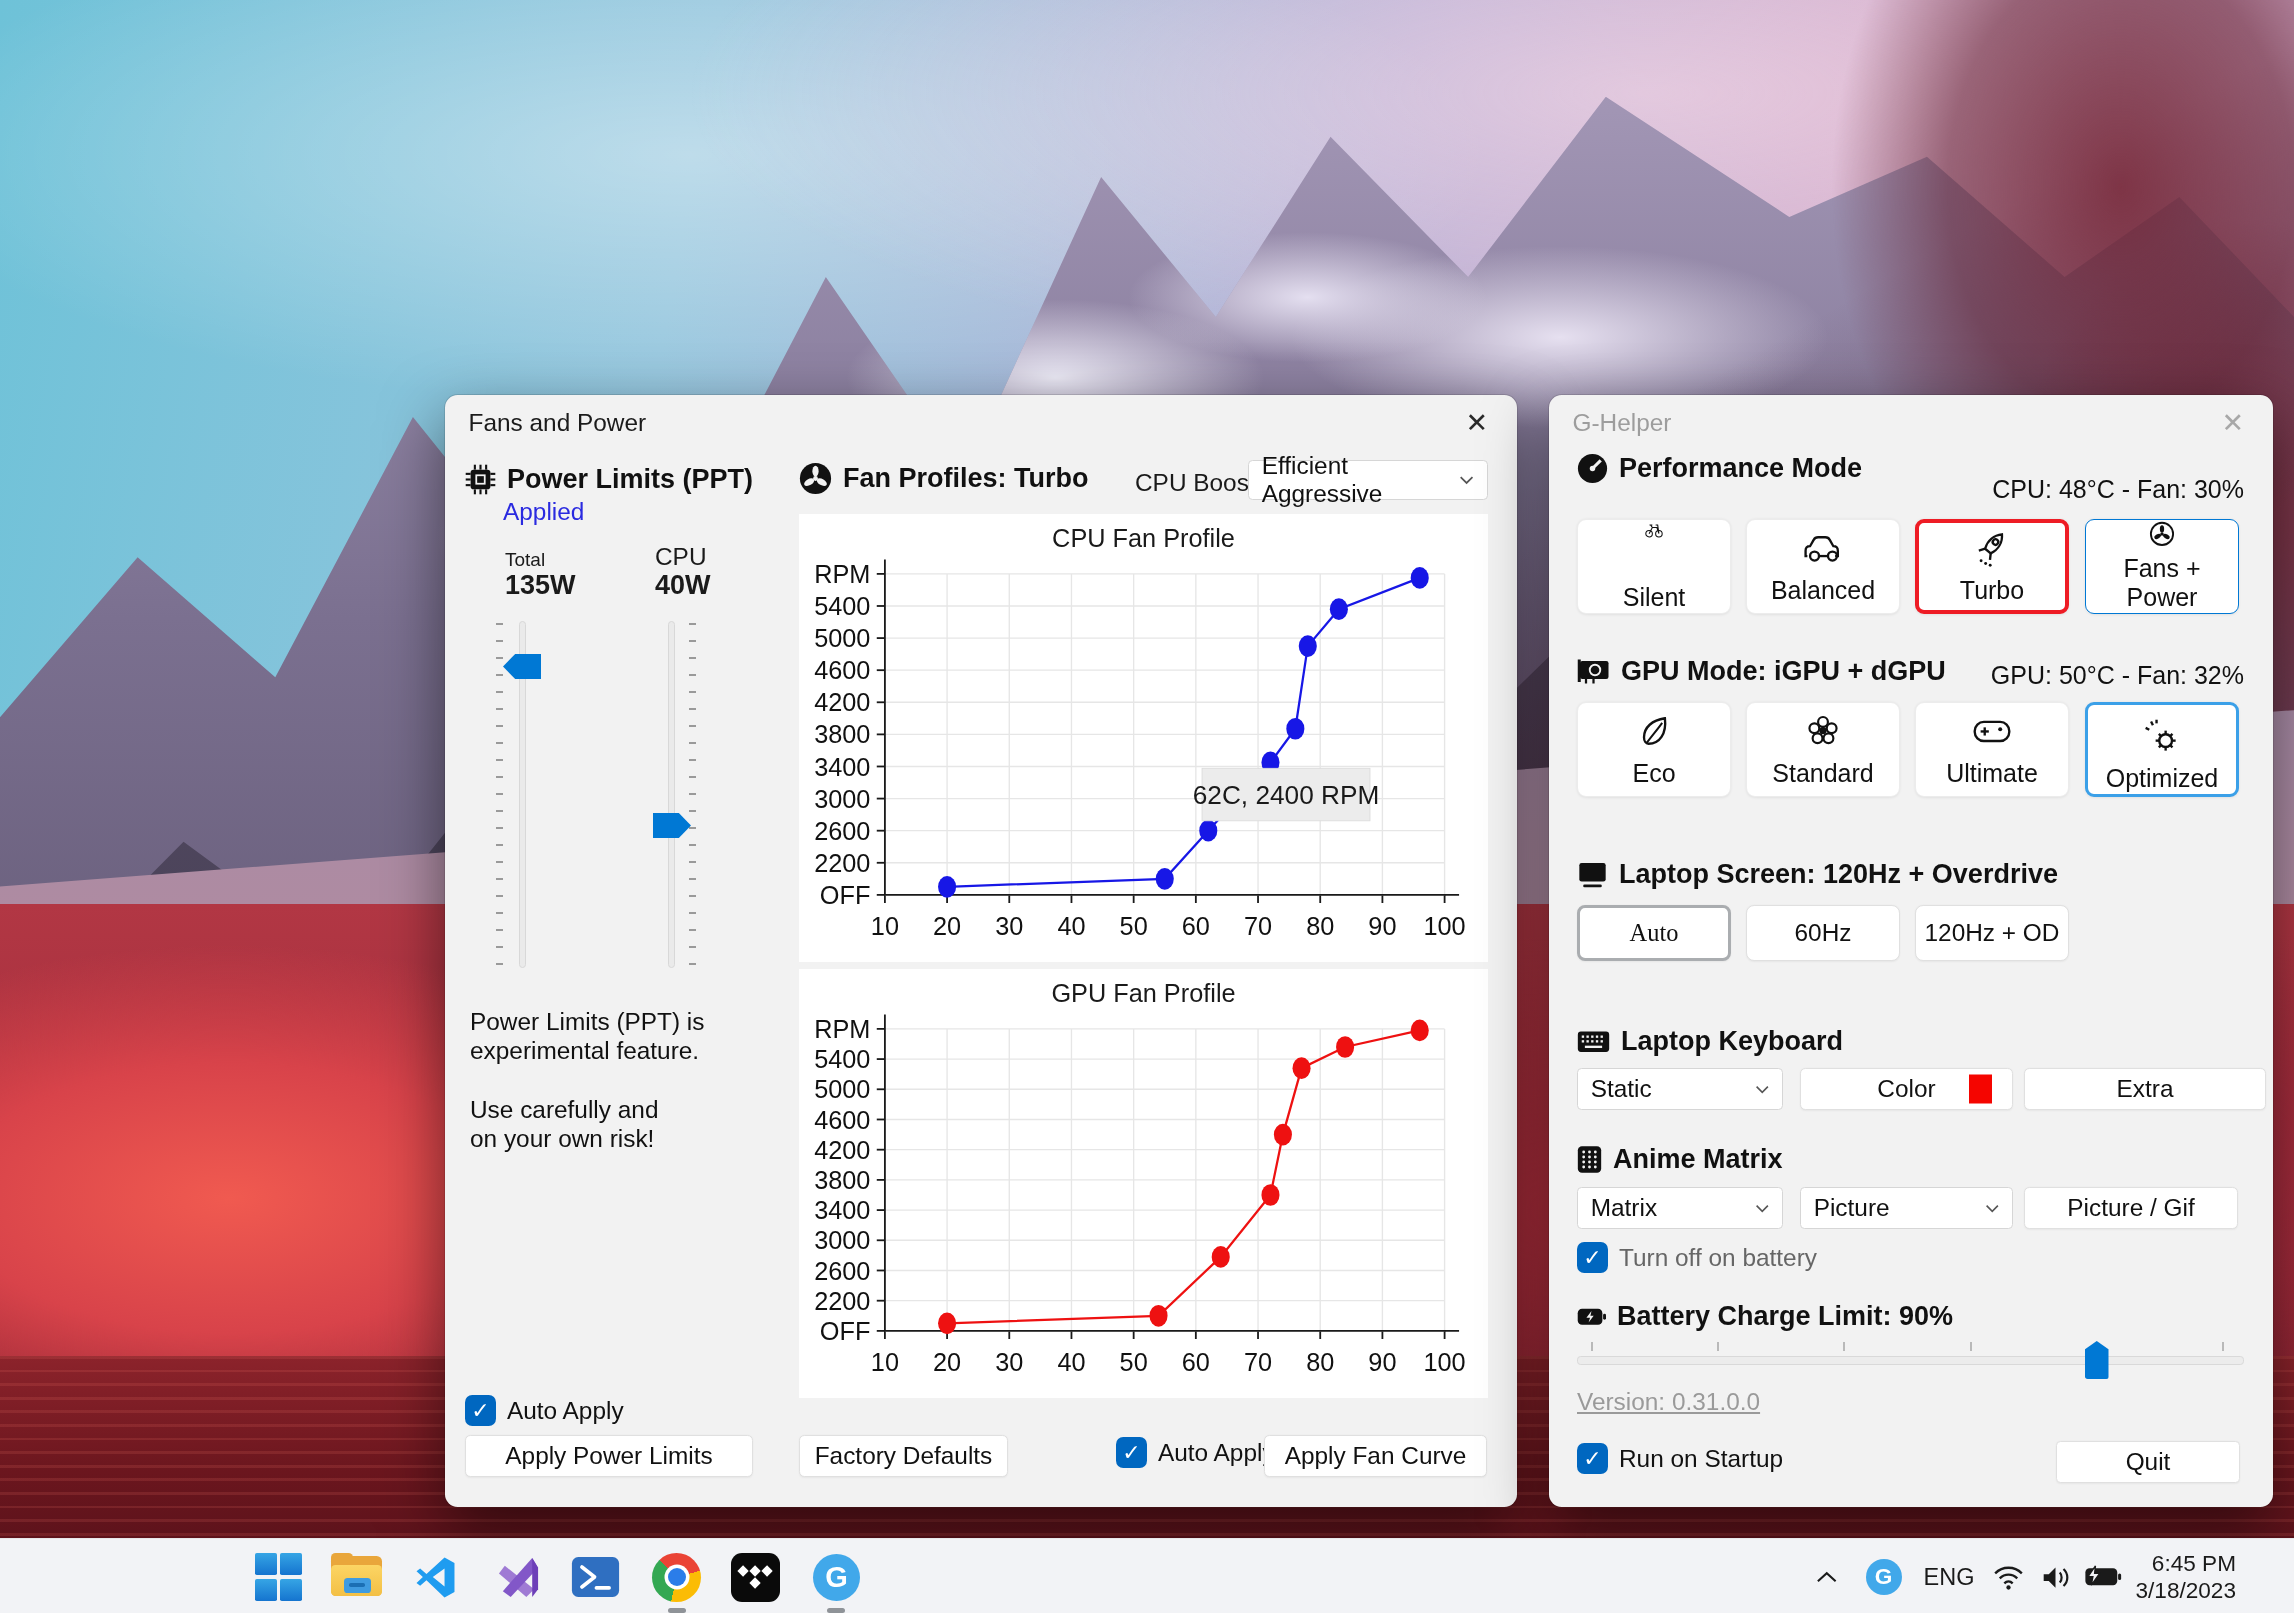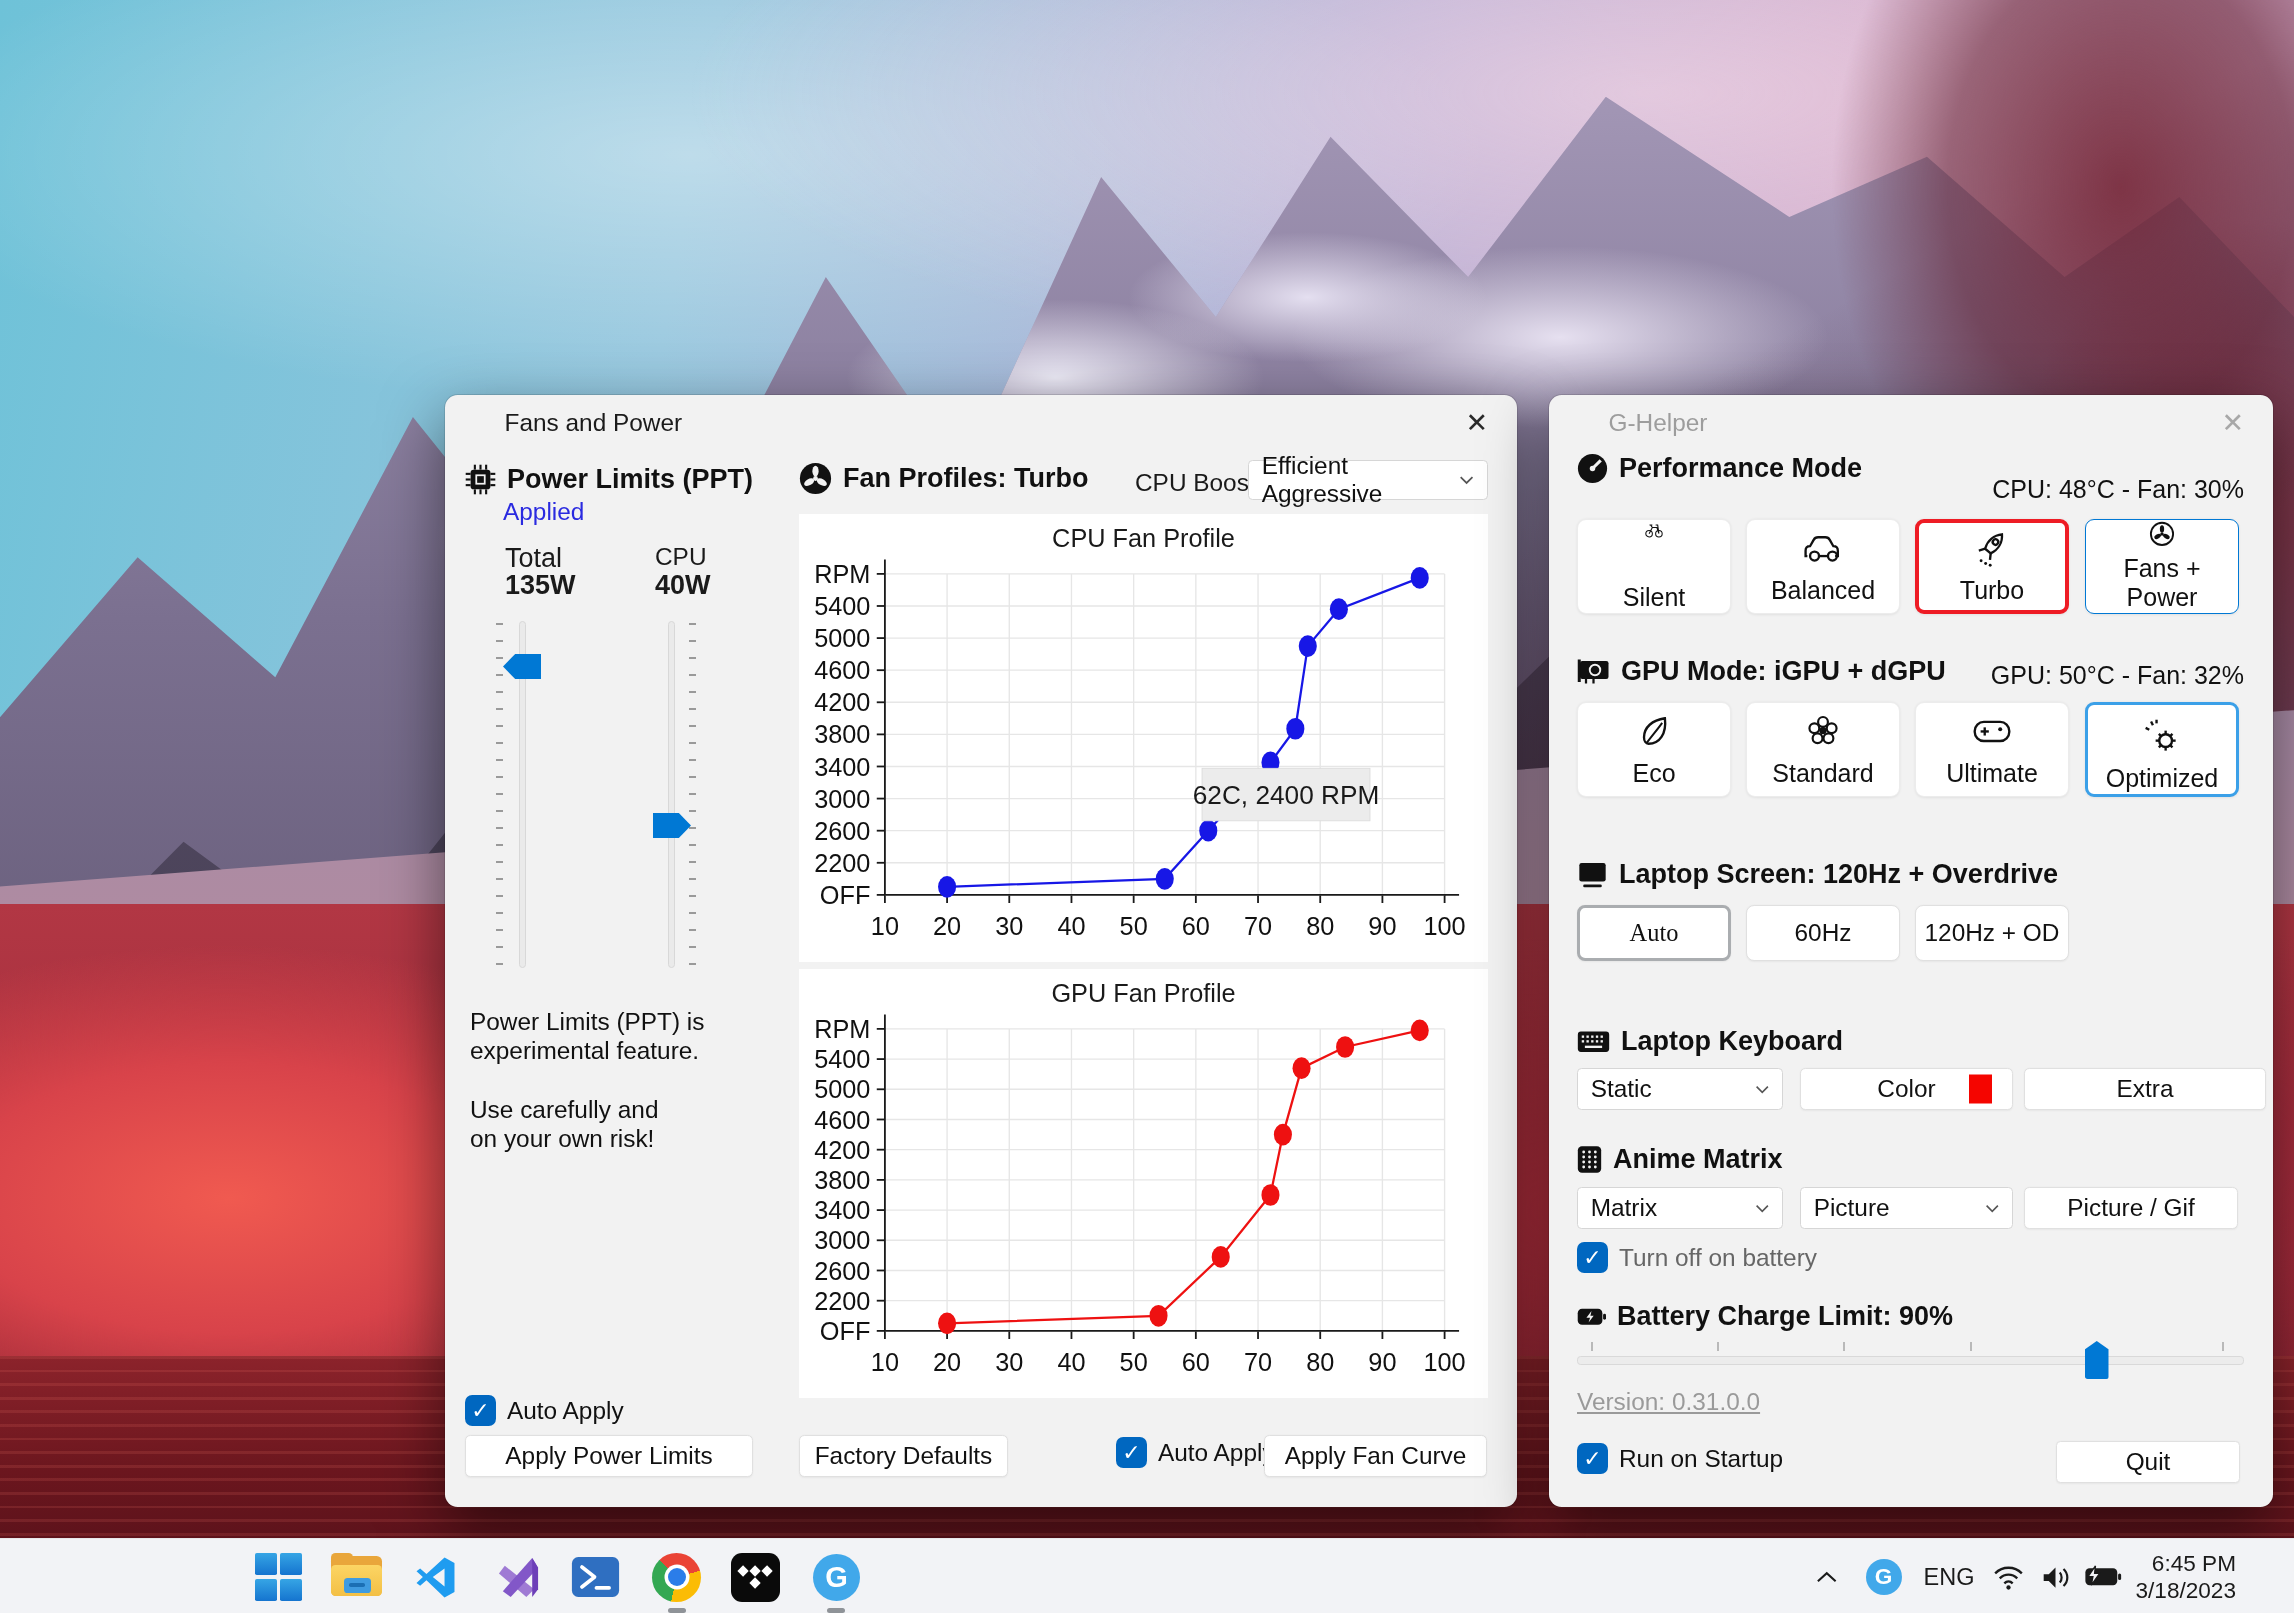--- a/index.html
+++ b/index.html
@@ -36,21 +36,21 @@
                radial-gradient(36% 60% at 70% 50%,#b52f3e 0%,transparent 75%),
                radial-gradient(30% 50% at 92% 40%,#a42a3c 0%,transparent 75%),
                linear-gradient(180deg,#b23744 0%,#9c2938 60%,#7e1f2c 100%);}
   .wp-water{left:0;top:84%;width:100%;height:16%;
     background:repeating-linear-gradient(180deg,rgba(255,125,110,.14) 0 2.7px,transparent 2.7px 13.6px),
                linear-gradient(180deg,#8c232b 0%,#6b161e 45%,#4e0f18 100%);}
 
   
   .window{position:absolute;background:#f2f2f2;border-radius:12.7px;
     box-shadow:0 23.5px 63px rgba(0,0,0,.5),0 0 0 0.9px rgba(0,0,0,.12);}
-  .titlebar{position:absolute;left:0;top:0;right:0;height:56px;display:flex;align-items:center;padding:0 23.5px;box-sizing:border-box;margin-left:36px;}
+  .titlebar{position:absolute;left:0;top:0;right:0;height:56px;display:flex;align-items:center;padding:0 23.5px;box-sizing:border-box;}
   .win-title{font-size:24.4px;color:#1b1b1b;}
   .win-close{margin-left:auto;background:none;border:none;font-size:27px;color:#2a2a2a;cursor:pointer;padding:0 5.4px;font-family:inherit;}
   .inactive .win-title{color:#9d9d9d;}
   .inactive .win-close{color:#a8a8a8;}
 
   .abs{position:absolute;}
   .sec-head{display:flex;align-items:center;gap:11px;font-size:27px;font-weight:bold;color:#111;}
   .sec-status{font-size:25px;color:#111;}
 
   
@@ -161,21 +161,21 @@
             <line x1="36" y1="22" x2="43" y2="22"></line>
             <line x1="36" y1="30" x2="43" y2="30"></line>
           </g>
         <rect x="8" y="8" width="28" height="28" rx="4" fill="#111"></rect>
         <rect x="16" y="16" width="12" height="12" fill="none" stroke="#f2f2f2" stroke-width="2.5"></rect>
       </svg>
       <span>Power Limits (PPT)</span>
     </div>
     <div class="abs" style="left:58px;top:103px;font-size:24.4px;color:#2a2ae0;">Applied</div>
 
-    <div class="abs" style="left:60px;top:148px;font-size:27px;">Total</div>
+    <div class="abs" style="left:60px;top:154px;font-size:19px;">Total</div>
     <div class="abs" style="left:60px;top:175px;font-size:27px;font-weight:bold;">135W</div>
     <div class="abs" style="left:210px;top:148px;font-size:24.4px;">CPU</div>
     <div class="abs" style="left:210px;top:175px;font-size:27px;font-weight:bold;">40W</div>
 
     <div class="vticks" style="left:51px;top:228px;height:346px;"></div>
     <div class="vtrack" style="left:74px;top:226px;height:347px;"></div>
     <div class="vthumb left" id="totalThumb" style="left: 58px; top: 259px;"></div>
 
     <div class="vtrack" style="left:223px;top:226px;height:347px;"></div>
     <div class="vticks" style="left:244px;top:228px;height:346px;"></div>

